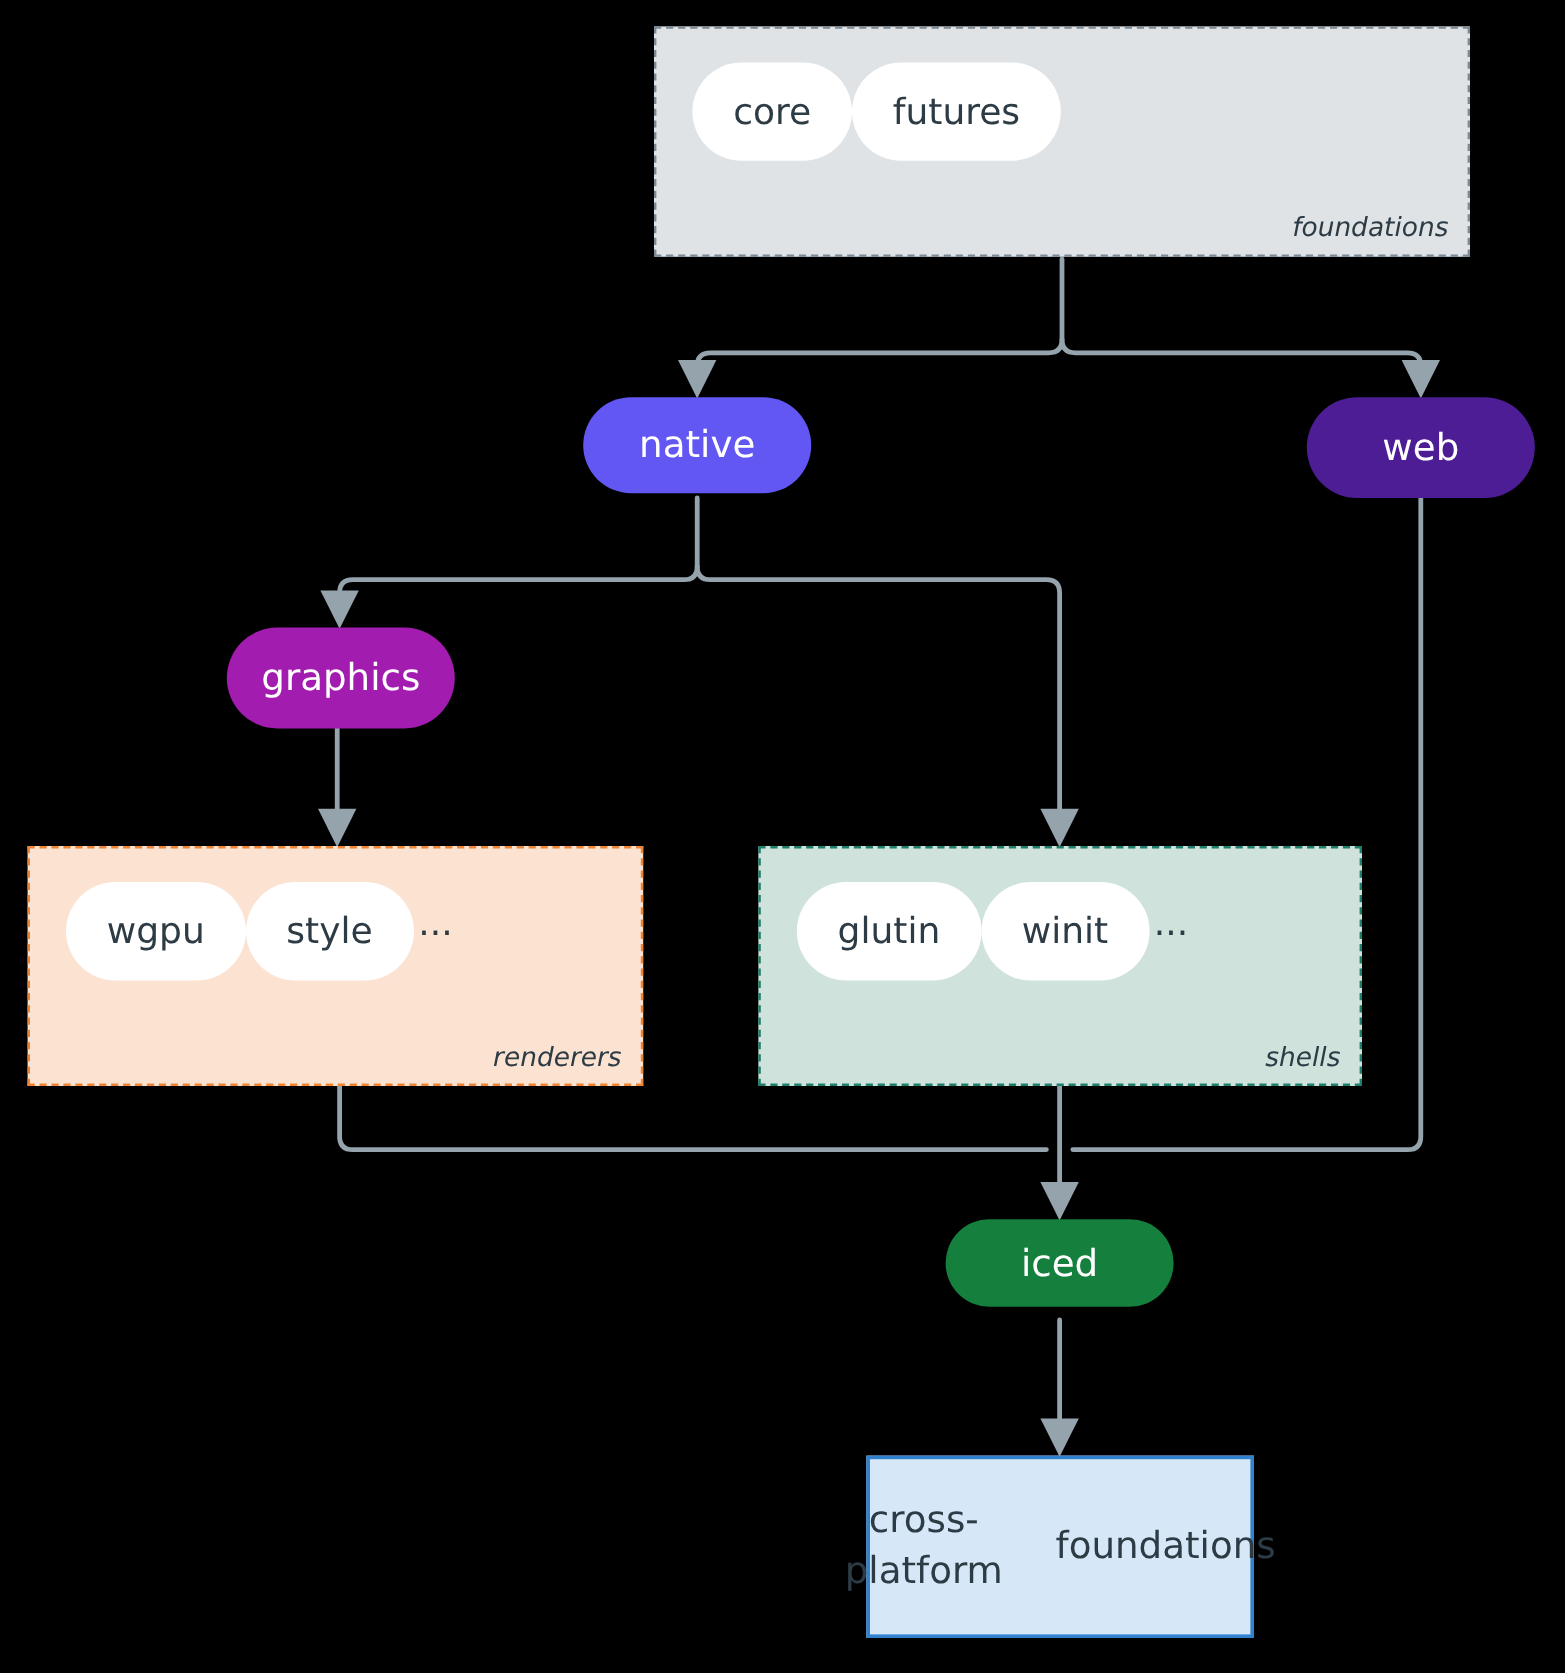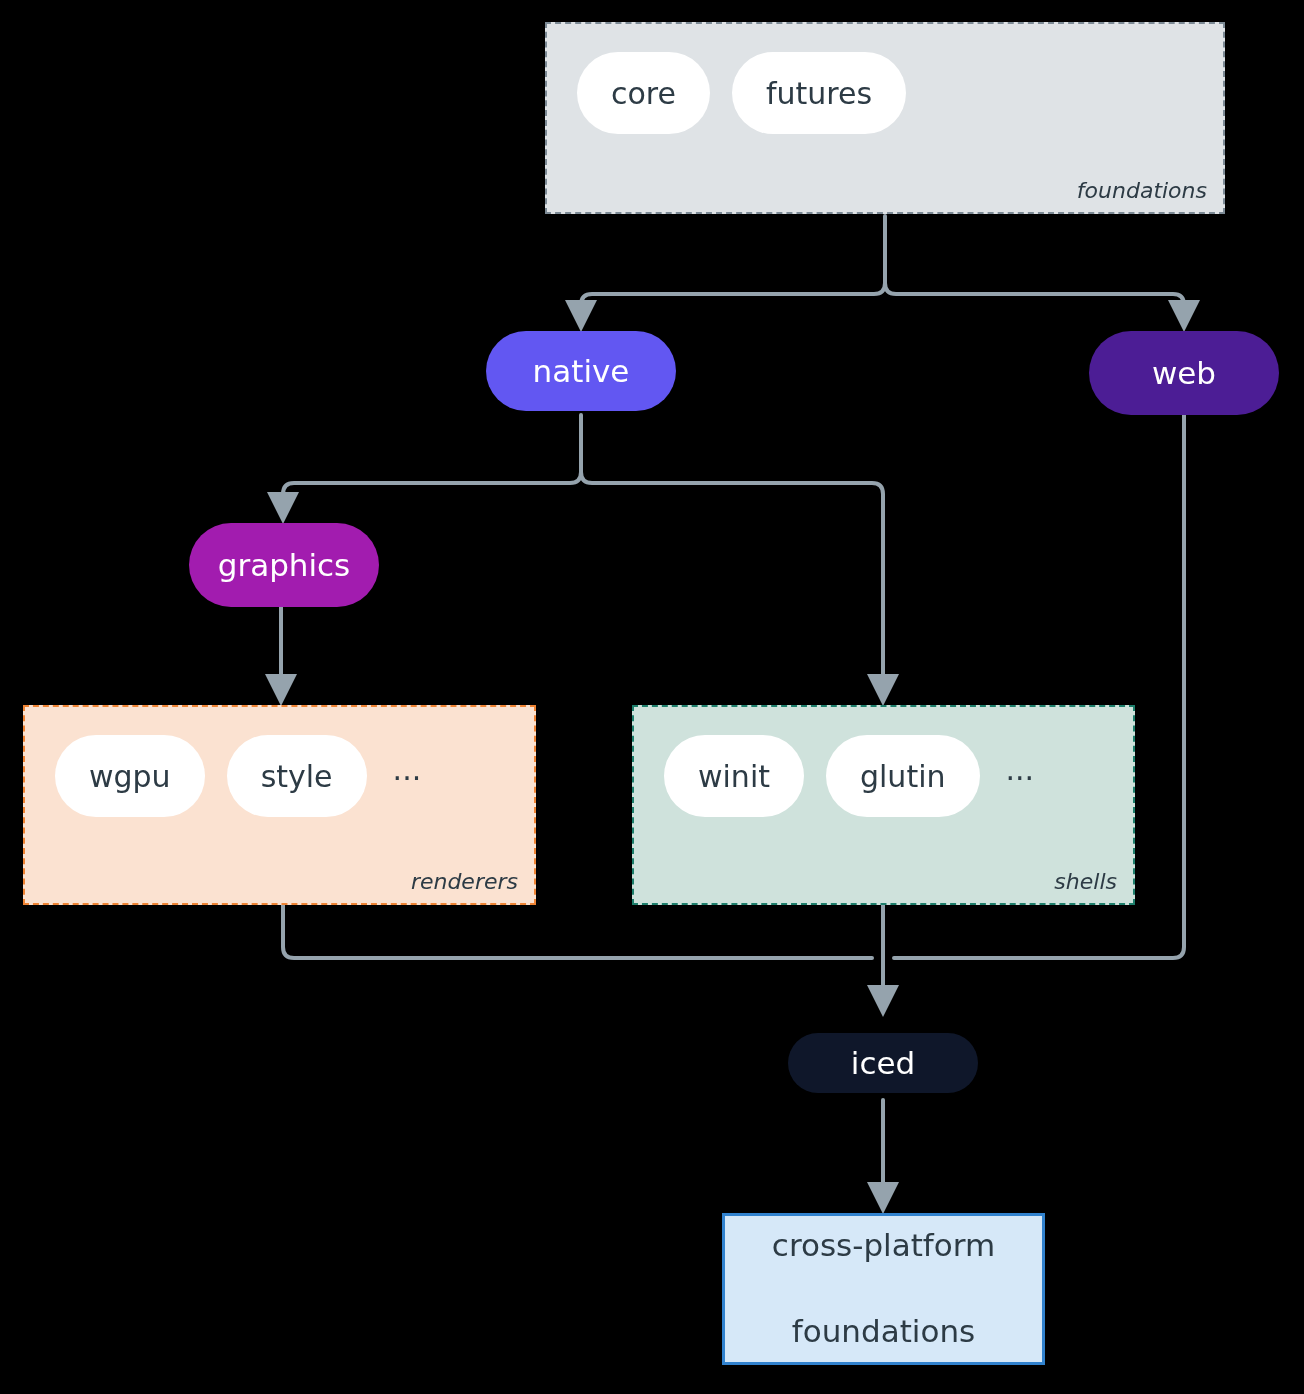--- a/index.html
+++ b/index.html
@@ -38,21 +38,20 @@
     line-height: 1;
     white-space: nowrap;
     font-style: italic;
   }
   .group .pill-row {
     position: absolute;
     left: 30px;
     top: 28px;
     display: flex;
     align-items: center;
-    gap: 22px;
   }
 
   #grp-foundations {
     left: 545px; top: 22px;
     width: 680px; height: 192px;
     background: #dfe3e6;
     border: 2px dashed #7c8a95;
   }
   #grp-renderers {
     left: 23px; top: 705px;
@@ -112,35 +111,34 @@
     width: 190px; height: 84px;
     background: #4c1d95;
   }
   #node-graphics {
     left: 189px; top: 523px;
     width: 190px; height: 84px;
     background: #a21caf;
   }
   #node-iced {
     left: 788px; top: 1016px;
-    width: 190px; height: 60px;
-    background: #0f172a;
-    margin-top: 17px;
+    width: 190px; height: 73px;
+    background: #15803d;
   }
 
   
   #node-application {
     position: absolute;
     left: 722px; top: 1213px;
     width: 323px; height: 152px;
     background: #d6e8f8;
     border: 3px solid #3182ce;
     box-sizing: border-box;
     display: flex;
-    flex-direction: column;
+    flex-direction: row;
     align-items: center;
     justify-content: center;
     font-size: 31px;
     color: #2d3b45;
     line-height: 1.35;
     text-align: center;
     gap: 44px;
   }
 </style>
 </head>
@@ -187,22 +185,22 @@
     <div class="pill-row">
       <div class="pill">wgpu</div>
       <div class="pill">style</div>
       <div class="ellipsis">...</div>
     </div>
     <div class="group-label">renderers</div>
   </div>
 
   <div class="group" id="grp-shells">
     <div class="pill-row">
+      <div class="pill">glutin</div>
       <div class="pill">winit</div>
-      <div class="pill">glutin</div>
       <div class="ellipsis">...</div>
     </div>
     <div class="group-label">shells</div>
   </div>
 
   <div class="node" id="node-native">native</div>
 
   <div class="node" id="node-web">web</div>
 
   <div class="node" id="node-graphics">graphics</div>

